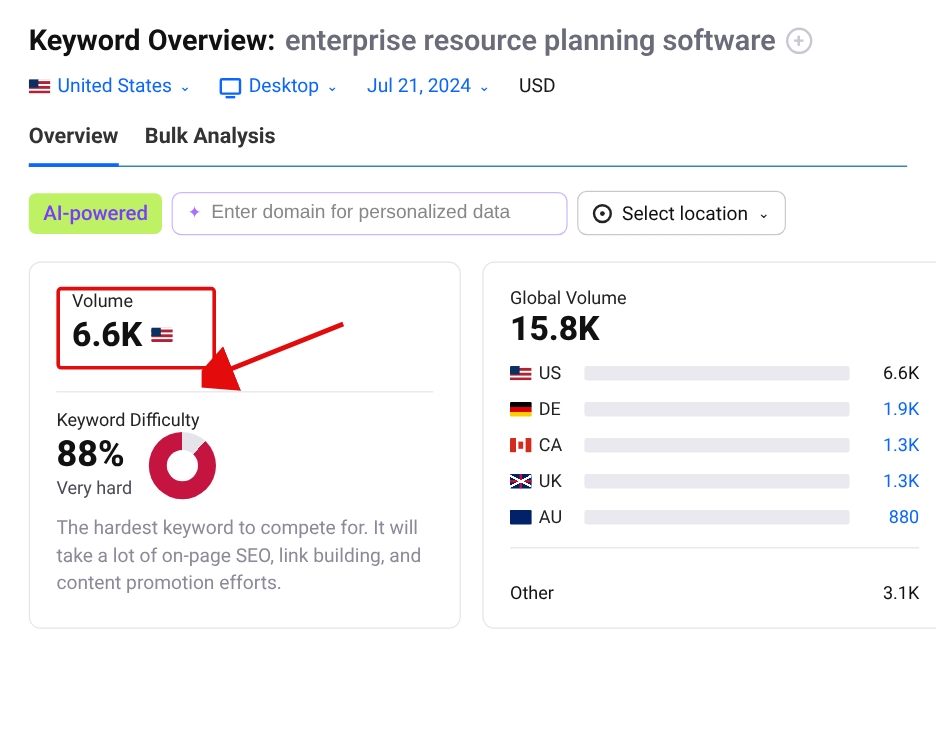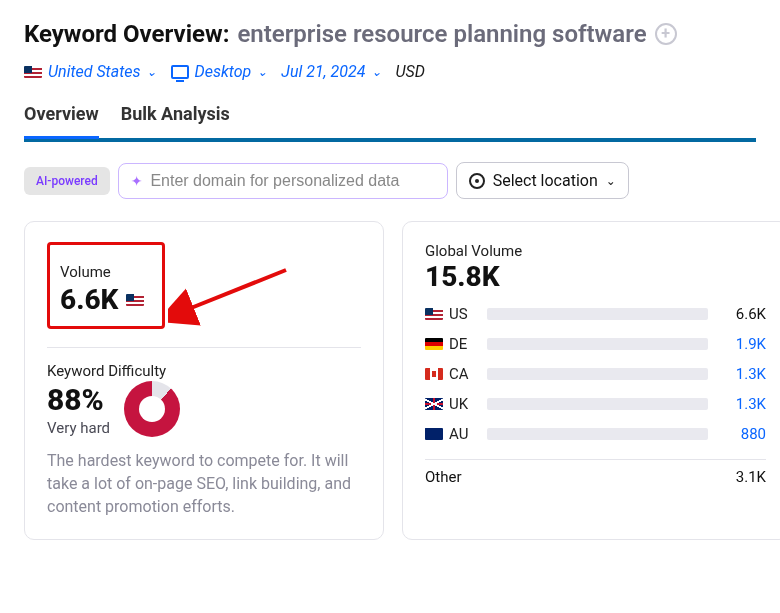--- a/index.html
+++ b/index.html
@@ -22,35 +22,35 @@
     margin-bottom: 14px;
   }
   .title-row .kw { color: #6b6b7a; font-weight: 600; }
   .plus-circle {
     width: 22px; height: 22px; border-radius: 50%;
     border: 2px solid #c8c8d2; color: #c8c8d2;
     display: inline-flex; align-items: center; justify-content: center;
     font-size: 16px; font-weight: 700; line-height: 1;
   }
   
-  .filters { display: flex; align-items: center; gap: 14px; font-size: 16px; margin-bottom: 22px; font-style: italic; }
+  .filters { display: flex; align-items: center; gap: 24px; font-size: 16px; margin-bottom: 22px; }
   .filter { display: inline-flex; align-items: center; gap: 6px; color: #0a66ff; cursor: pointer; }
   .usd { color: #1a1a1a; }
   .caret { font-size: 12px; }
   .desktop-icon { width: 18px; height: 14px; border: 2px solid #0a66ff; border-radius: 2px; position: relative; }
   .desktop-icon::after { content:""; position:absolute; bottom:-5px; left:3px; right:3px; height:2px; background:#0a66ff; }
   
-  .tabs { display: flex; gap: 22px; border-bottom: 4px solid #0369a1; margin-bottom: 20px; }
+  .tabs { display: flex; gap: 22px; border-bottom: 1px solid #0369a1; margin-bottom: 20px; }
   .tab { padding-bottom: 12px; font-size: 18px; font-weight: 700; color: #333; cursor: pointer; }
   .tab.active { border-bottom: 3px solid #0a66ff; margin-bottom: -1px; }
   
   .ai-row { display: flex; align-items: center; gap: 8px; margin-bottom: 22px; }
   .ai-badge {
-    background: #e5e5e5; color: #7a3bff; border-radius: 6px;
-    padding: 7px 12px; font-size: 12px; font-weight: 500;
+    background: #bef264; color: #7a3bff; border-radius: 6px;
+    padding: 7px 12px; font-size: 17px; font-weight: 500;
   }
   .domain-input {
     display: flex; align-items: center; gap: 8px;
     border: 1.5px solid #cbb6ff; border-radius: 8px;
     padding: 8px 12px; width: 330px;
   }
   .domain-input .spark { color: #a970ff; font-size: 14px; }
   .domain-input input {
     border: none; outline: none; font-size: 16px; width: 100%;
     color: #0f172a;
@@ -67,21 +67,21 @@
   }
   .pin::after { content:""; position:absolute; top:4px; left:4px; width:4px; height:4px; background:#222; border-radius:50%; }
   
   .cards { display: flex; gap: 18px; }
   .card {
     border: 1px solid #e4e4ea; border-radius: 10px;
     padding: 20px 22px; flex: 1;
   }
   .card-left { width: 360px; flex: none; }
   .card-right { width: 387px; flex: none; }
-  .volbox { border: 3px solid #e30b0b; border-radius: 4px; padding: 18px 10px 10px; width: 118px; position: relative; }
+  .volbox { border: 3px solid #e30b0b; border-radius: 4px; padding: 0 10px 10px; width: 133px; position: relative; }
   .label { font-size: 15px; color: #222; }
   .big { font-size: 28px; font-weight: 800; margin-top: 2px; display:flex; align-items:center; gap:8px; }
   hr.sep { border: none; border-top: 1px solid #e4e4ea; margin: 18px 0 14px; }
   .kd-big { font-size: 30px; font-weight: 800; margin-top: 2px; }
   .kd-row { display: flex; align-items: center; gap: 14px; }
   .donut {
     width: 56px; height: 56px; border-radius: 50%;
     background: conic-gradient(#e4e4ea 0 12%, #c5143f 12% 100%);
     position: relative;
   }
@@ -89,21 +89,21 @@
   .subtle { color: #4a4a55; font-size: 15px; margin-top: 2px; }
   .desc { color: #8a8a98; font-size: 16px; line-height: 1.45; margin-top: 12px; }
   
   .gv-big { font-size: 28px; font-weight: 800; margin-top: 0; }
   .volrow { display: flex; align-items: center; gap: 10px; margin-top: 12px; font-size: 15px; }
   .volrow .cc { width: 52px; display:flex; align-items:center; gap:6px; color:#222; }
   .bar { flex:1; height: 12px; background: #e9e9ef; border-radius: 2px; position: relative; overflow:hidden; }
   .bar .fill { height: 100%; background: #1473e6; }
   .volrow .val { width: 48px; text-align: right; color: #0a66ff; }
   .volrow .val.dark { color: #111; }
-  .other-row { margin-top: 16px; border-top: 1px solid #e4e4ea; padding-top: 8px; display:flex; justify-content:space-between; font-size:15px; }
+  .other-row { margin-top: 16px; border-top: 1px solid #e4e4ea; padding-top: 28px; display:flex; justify-content:space-between; font-size:15px; }
   
   .flag { width: 18px; height: 12px; display: inline-block; border-radius: 1px; position: relative; overflow:hidden; flex-shrink:0; }
   .flag.us { background: linear-gradient(#fff 50%, #b22234 50%); background-size: 100% 4px; }
   .flag.us::before { content:""; position:absolute; top:0; left:0; width:8px; height:7px; background:#0a3161; }
   .flag.de { background: linear-gradient(#000 0 33%, #dd0000 33% 66%, #ffce00 66% 100%); }
   .flag.ca { background:#fff; }
   .flag.ca::before, .flag.ca::after { content:""; position:absolute; top:0; width:5px; height:100%; background:#d52b1e; }
   .flag.ca::before { left:0; } .flag.ca::after { right:0; }
   .flag.ca .leaf { position:absolute; top:3px; left:7px; width:4px; height:6px; background:#d52b1e; }
   .flag.uk { background:#012169; position:relative; }

